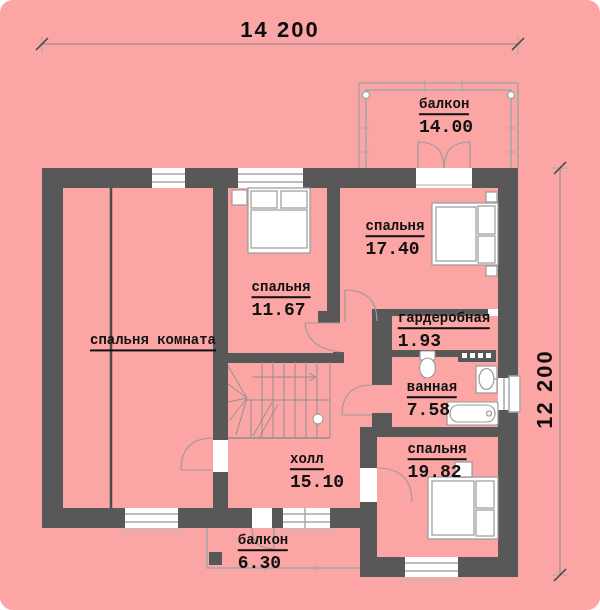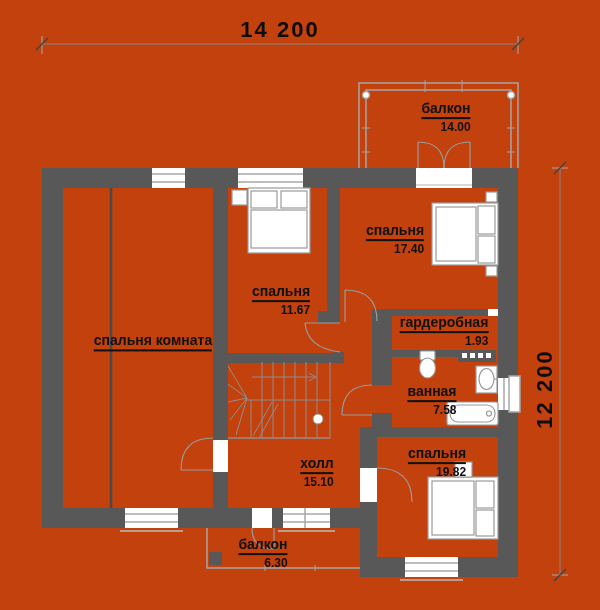--- a/index.html
+++ b/index.html
@@ -1,29 +1,29 @@
 <!DOCTYPE html>
 <html><head>
 <meta charset="utf-8">
 <style>
   html,body{margin:0;padding:0;background:#ffffff;}
   .plan{
-    position:relative;width:600px;height:610px;background:#c2410c;
-    font-family:"Liberation Sans",sans-serif;overflow:hidden;
+    position:relative;width:600px;height:610px;background:#fca5a5;
+    font-family:"Liberation Sans",sans-serif;overflow:hidden;border-radius:13px;
   }
   .plan svg{position:absolute;left:0;top:0;}
   .room-label{
     position:absolute;transform:translate(-50%,-50%);
-    text-align:right;color:#111;line-height:1.3;white-space:nowrap;z-index:5;
+    text-align:left;color:#111;line-height:1.3;white-space:nowrap;z-index:5;font-family:Liberation Mono, monospace;
   }
   .room-label .name{
     display:inline-block;font-weight:bold;font-size:14px;
     border-bottom:2px solid #111;padding-bottom:0px;
   }
-  .room-label .area{display:block;font-weight:bold;font-size:12px;margin-top:1px;}
+  .room-label .area{display:block;font-weight:bold;font-size:18px;margin-top:1px;}
   .dim-label{
     position:absolute;transform:translate(-50%,-50%);
     font-weight:bold;font-size:22px;color:#0c0c0c;letter-spacing:2px;white-space:nowrap;z-index:5;
   }
   .dim-label.vertical{transform:translate(-50%,-50%) rotate(-90deg);}
 </style>
 </head>
 <body>
 
 <div class="plan">

